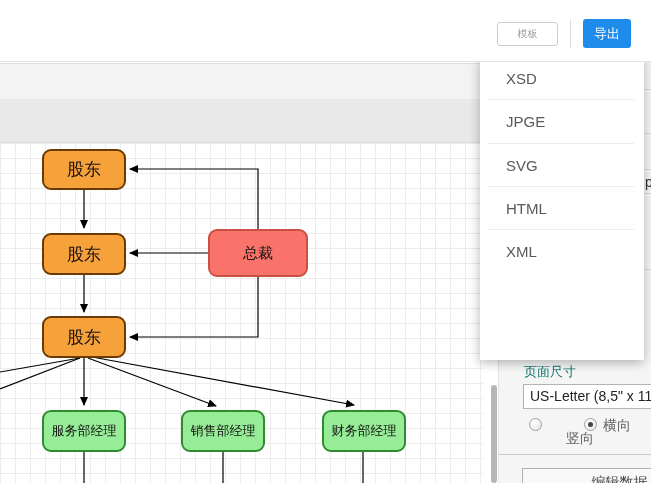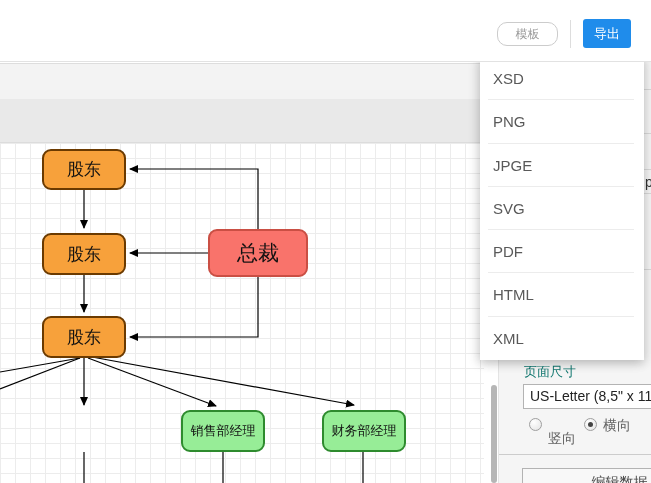--- a/index.html
+++ b/index.html
@@ -1,38 +1,38 @@
 <!DOCTYPE html>
 <html><head>
 <meta charset="utf-8">
 <style>
   * { margin:0; padding:0; box-sizing:border-box; }
   html,body { width:651px; height:483px; overflow:hidden; font-family:"Liberation Sans", sans-serif; background:#fff; }
   .screen { position:relative; width:651px; height:483px; overflow:hidden; }
 
   
   .toolbar { position:absolute; left:0; top:0; width:651px; height:62px; background:#fff; border-bottom:1px solid #e2e2e2; z-index:60; }
-  .btn-template { position:absolute; left:497px; top:22px; width:61px; height:24px; background:#fff; border:1px solid #ccc; border-radius:10px; color:#9a9a9a; font-size:12px; text-align:center; line-height:22px; cursor:pointer; }
+  .btn-template { position:absolute; left:497px; top:22px; width:61px; height:24px; background:#fff; border:1px solid #ccc; border-radius:3px; color:#9a9a9a; font-size:10px; text-align:center; line-height:22px; cursor:pointer; }
   .toolbar-divider { position:absolute; left:570px; top:20px; width:1px; height:28px; background:#ddd; }
   .btn-export { position:absolute; left:583px; top:19px; width:48px; height:29px; background:#1f8ceb; border:none; border-radius:3px; color:#fff; font-size:13px; text-align:center; line-height:29px; cursor:pointer; }
 
   
   .band1 { position:absolute; left:0; top:63px; width:651px; height:36px; background:#f3f3f3; border-top:1px solid #ddd; z-index:2; }
   .band2 { position:absolute; left:0; top:99px; width:651px; height:44px; background:#e9e9e9; border-bottom:1px solid #dcdcdc; z-index:2; }
 
   
   .canvas { position:absolute; left:0; top:143px; width:498px; height:340px; background:#fff; z-index:1;text-align:center; }
   .canvas-grid { position:absolute; left:0; top:0; width:484px; height:340px;
     background-color:#fff;
     background-image:linear-gradient(to right,#ececec 1px,transparent 1px),linear-gradient(to bottom,#ececec 1px,transparent 1px);
     background-size:15px 15px; }
   .edges { position:absolute; left:0; top:0; width:498px; height:340px; }
   .node { position:absolute; display:flex; align-items:center; justify-content:center; border-radius:9px; color:#111; cursor:move; }
   .node-orange { background:#f7a13b; border:2px solid #6b3a00; font-size:17px; }
-  .node-red    { background:#f9736b; border:2px solid #ca4f44; font-size:21px; }
+  .node-red    { background:#f9736b; border:2px solid #ca4f44; font-size:15px; }
   .node-green  { background:#97ed97; border:2px solid #2e8b2e; font-size:13px; }
   .n1 { left:42px;  top:6px;   width:84px;  height:41px; }
   .n2 { left:42px;  top:90px;  width:84px;  height:42px; }
   .n3 { left:42px;  top:173px; width:84px;  height:42px; }
   .np { left:208px; top:86px;  width:100px; height:48px; }
   .n4 { left:42px;  top:267px; width:84px;  height:42px; }
   .n5 { left:181px; top:267px; width:84px;  height:42px; }
   .n6 { left:322px; top:267px; width:84px;  height:42px; }
 
   
@@ -43,27 +43,27 @@
   .panel .hline { position:absolute; left:0; width:153px; height:1px; background:#d9d9d9; }
   .hl1 { top:32px; } .hl2 { top:76px; } .hl3 { top:112px; } .hl4 { top:136px; background:#c9c9c9; } .hl5 { top:212px; }
   .clip-text { position:absolute; left:146px; top:117px; font-size:14px; color:#333; }
   .ps-title { position:absolute; left:25px; top:306px; font-size:13px; color:#0f766e;text-align:center; }
   .ps-select { position:absolute; left:24px; top:327px; width:172px; height:25px; background:#fff; border:1px solid #b3b3b3; font-size:14px; color:#222; line-height:23px; padding-left:6px; white-space:nowrap; overflow:hidden; cursor:pointer; }
   .radio-row { position:absolute; left:0; top:360px; width:153px; height:16px; }
   .radio { position:absolute; width:13px; height:13px; border:1px solid #9f9f9f; border-radius:50%; background:radial-gradient(circle at 35% 30%, #ffffff, #e3e3e3); cursor:pointer; }
   .radio.checked::after { content:""; position:absolute; left:3px; top:3px; width:5px; height:5px; border-radius:50%; background:#444; }
   .r1 { left:30px; top:1px; } .r2 { left:85px; top:1px; }
   .radio-label { position:absolute; top:0; font-size:14px; color:#666; }
-  .rl1 { left:49px;margin-top:13px; } .rl2 { left:104px; }
+  .rl1 { left:67px;margin-top:13px; } .rl2 { left:104px; }
   .panel-sep { position:absolute; left:0; top:397px; width:153px; height:1px; background:#ccc; }
   .btn-edit-data { position:absolute; left:23px; top:411px; width:195px; height:36px; background:#f8f8f8; border:1px solid #b3b3b3; font-size:14px; color:#444; display:flex; justify-content:center; padding-top:5px; cursor:pointer; }
 
   
   .dropdown { position:absolute; left:480px; top:56px; width:164px; height:304px; background:#fff; border-top:1px solid #eee; box-shadow:-2px 3px 10px rgba(0,0,0,0.16), 2px 3px 10px rgba(0,0,0,0.12); z-index:50; }
-  .menu-item { position:relative; height:43.3px; line-height:43.3px; padding-left:13px; font-size:15px; color:#595959; cursor:pointer; }
+  .menu-item { position:relative; height:43.3px; line-height:43.3px; padding-left:26px; font-size:15px; color:#595959; cursor:pointer; }
   .menu-item:not(:last-child)::after { content:""; position:absolute; left:8px; right:10px; bottom:0; height:1px; background:#ececec; }
 </style>
 </head>
 <body>
 
 <div class="screen">
 
   <div class="band1"></div>
   <div class="band2"></div>
 
@@ -88,20 +88,21 @@
         <path d="M92,214 L354,262" marker-end="url(#arrow)"></path>
         <path d="M84,309 L84,340"></path>
         <path d="M223,309 L223,340"></path>
         <path d="M363,309 L363,340"></path>
       </g>
     </svg>
     <div class="node node-orange n1">股东</div>
     <div class="node node-orange n2">股东</div>
     <div class="node node-orange n3">股东</div>
     <div class="node node-red np">总裁</div>
+    <div class="node node-green n4">服务部经理</div>
     <div class="node node-green n5">销售部经理</div>
     <div class="node node-green n6">财务部经理</div>
   </div>
 
   <div class="panel">
     <div class="hline hl1"></div>
     <div class="hline hl2"></div>
     <div class="hline hl3"></div>
     <div class="clip-text">p</div>
     <div class="hline hl4"></div>
@@ -118,24 +119,22 @@
     </div>
 
     <div class="panel-sep"></div>
     <button class="btn-edit-data">编辑数据</button>
   </div>
 
   <div class="vscroll"></div>
 
   <div class="dropdown">
     <div class="menu-item">XSD</div>
-    <div class="menu-item">PNG</div>
     <div class="menu-item">JPGE</div>
     <div class="menu-item">SVG</div>
-    <div class="menu-item">PDF</div>
     <div class="menu-item">HTML</div>
     <div class="menu-item">XML</div>
   </div>
 
   <div class="toolbar">
     <button class="btn-template">模板</button>
     <div class="toolbar-divider"></div>
     <button class="btn-export">导出</button>
   </div>
 

